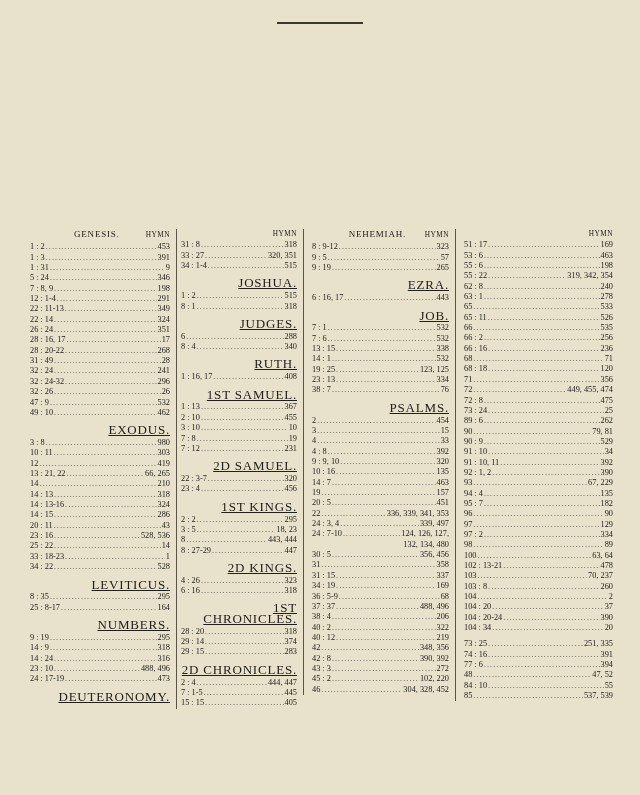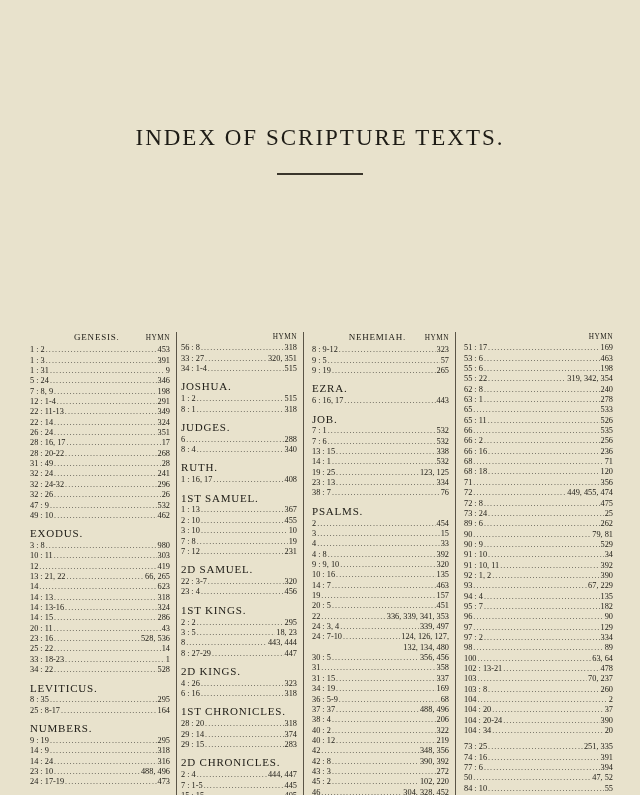--- a/index.html
+++ b/index.html
@@ -48,25 +48,26 @@
     box-sizing: border-box;
     font-size: 8.3px;
     line-height: 10.35px;
   }
   .col1 { width: 146px; padding-right: 6px; }
   .col2 { width: 127px; padding-left: 4px; padding-right: 6px; border-left: 1px solid #5a5446; }
   .col3 { width: 152px; padding-left: 8px; padding-right: 6px; border-left: 1px solid #5a5446; }
   .col4 { width: 158px; padding-left: 8px; border-left: 1px solid #5a5446; }
 
   .head {
-    text-align: left;
+    text-align: right;
     letter-spacing: 0.8px;
-    font-size: 11px;
+    font-size: 13px;
     margin: 7px 0 2.5px 0;
     text-transform: uppercase;
+    text-decoration: underline;
   }
   .hymnlabel {
     text-align: right;
     font-size: 7.3px;
     letter-spacing: 0.5px;
     text-transform: uppercase;
     margin-bottom: 1px;
   }
   .headrow {
     display: flex;
@@ -107,21 +108,20 @@
   .contline {
     text-align: right;
     white-space: nowrap;
   }
   .spacer { height: 6px; }
 </style>
 </head>
 <body>
 
 <div class="page">
-  <div class="title">INDEX OF SCRIPTURE TEXTS.</div>
   <div class="rule"></div>
 
   <div class="columns">
     <div class="col col1">
         <div class="headrow first">
           <div class="h">GENESIS.</div>
           <div class="hl">HYMN</div>
         </div>
         <div class="entry">
           <span class="ref">1 : 2</span>
@@ -225,21 +225,21 @@
           <span class="num">419</span>
         </div>
         <div class="entry">
           <span class="ref">13 : 21, 22</span>
           <span class="dots">......................................................................</span>
           <span class="num">66, 265</span>
         </div>
         <div class="entry">
           <span class="ref">14</span>
           <span class="dots">......................................................................</span>
-          <span class="num">623</span>
+          <span class="num">210</span>
         </div>
         <div class="entry">
           <span class="ref">14 : 13</span>
           <span class="dots">......................................................................</span>
           <span class="num">318</span>
         </div>
         <div class="entry">
           <span class="ref">14 : 13-16</span>
           <span class="dots">......................................................................</span>
           <span class="num">324</span>
@@ -309,21 +309,21 @@
         <div class="entry">
           <span class="ref">24 : 17-19</span>
           <span class="dots">......................................................................</span>
           <span class="num">473</span>
         </div>
         <div class="head">DEUTERONOMY.</div>
       </div>
     <div class="col col2">
         <div class="hymnlabel">HYMN</div>
         <div class="entry">
-          <span class="ref">56 : 8</span>
+          <span class="ref">31 : 8</span>
           <span class="dots">......................................................................</span>
           <span class="num">318</span>
         </div>
         <div class="entry">
           <span class="ref">33 : 27</span>
           <span class="dots">......................................................................</span>
           <span class="num">320, 351</span>
         </div>
         <div class="entry">
           <span class="ref">34 : 1-4</span>
@@ -857,21 +857,21 @@
           <span class="ref">74 : 16</span>
           <span class="dots">......................................................................</span>
           <span class="num">391</span>
         </div>
         <div class="entry">
           <span class="ref">77 : 6</span>
           <span class="dots">......................................................................</span>
           <span class="num">394</span>
         </div>
         <div class="entry">
-          <span class="ref">50</span>
+          <span class="ref">48</span>
           <span class="dots">......................................................................</span>
           <span class="num">47, 52</span>
         </div>
         <div class="entry">
           <span class="ref">84 : 10</span>
           <span class="dots">......................................................................</span>
           <span class="num">55</span>
         </div>
         <div class="entry">
           <span class="ref">85</span>

